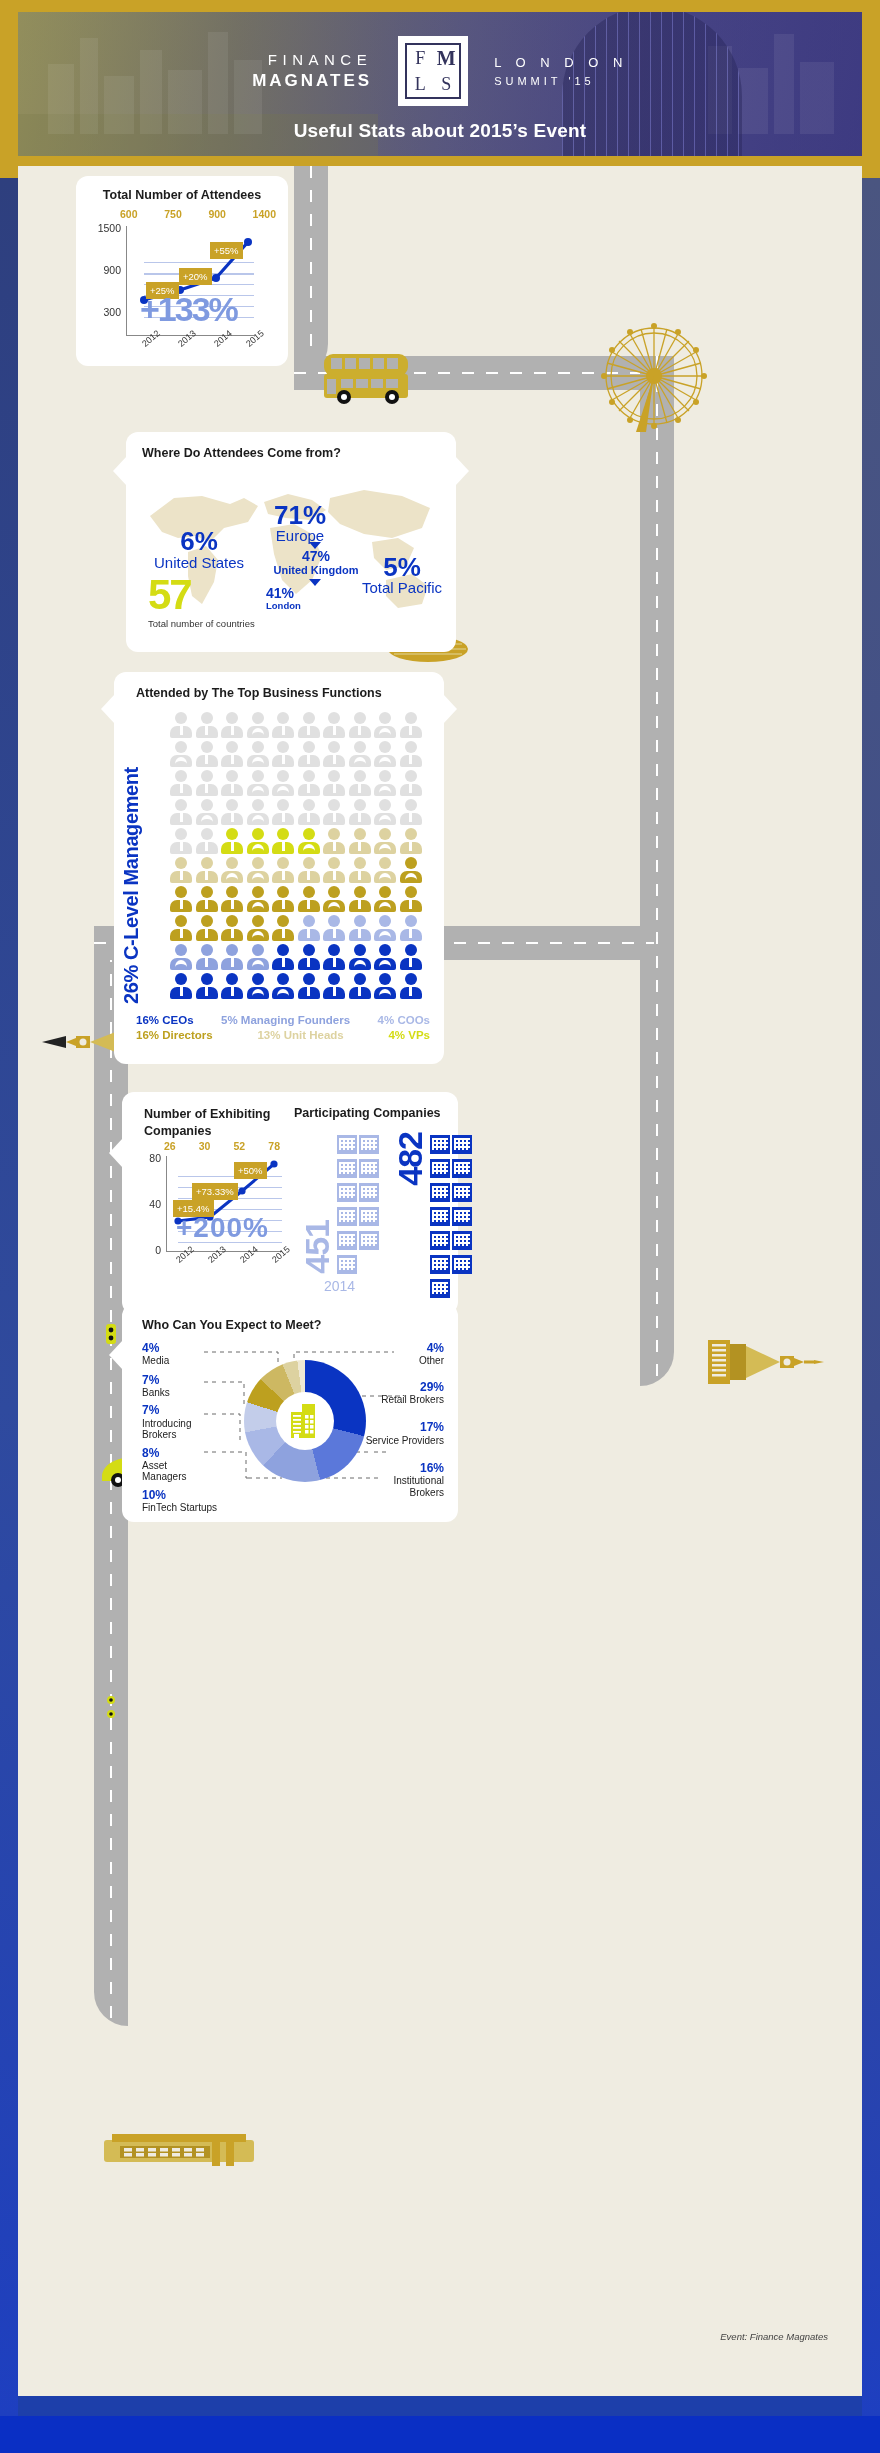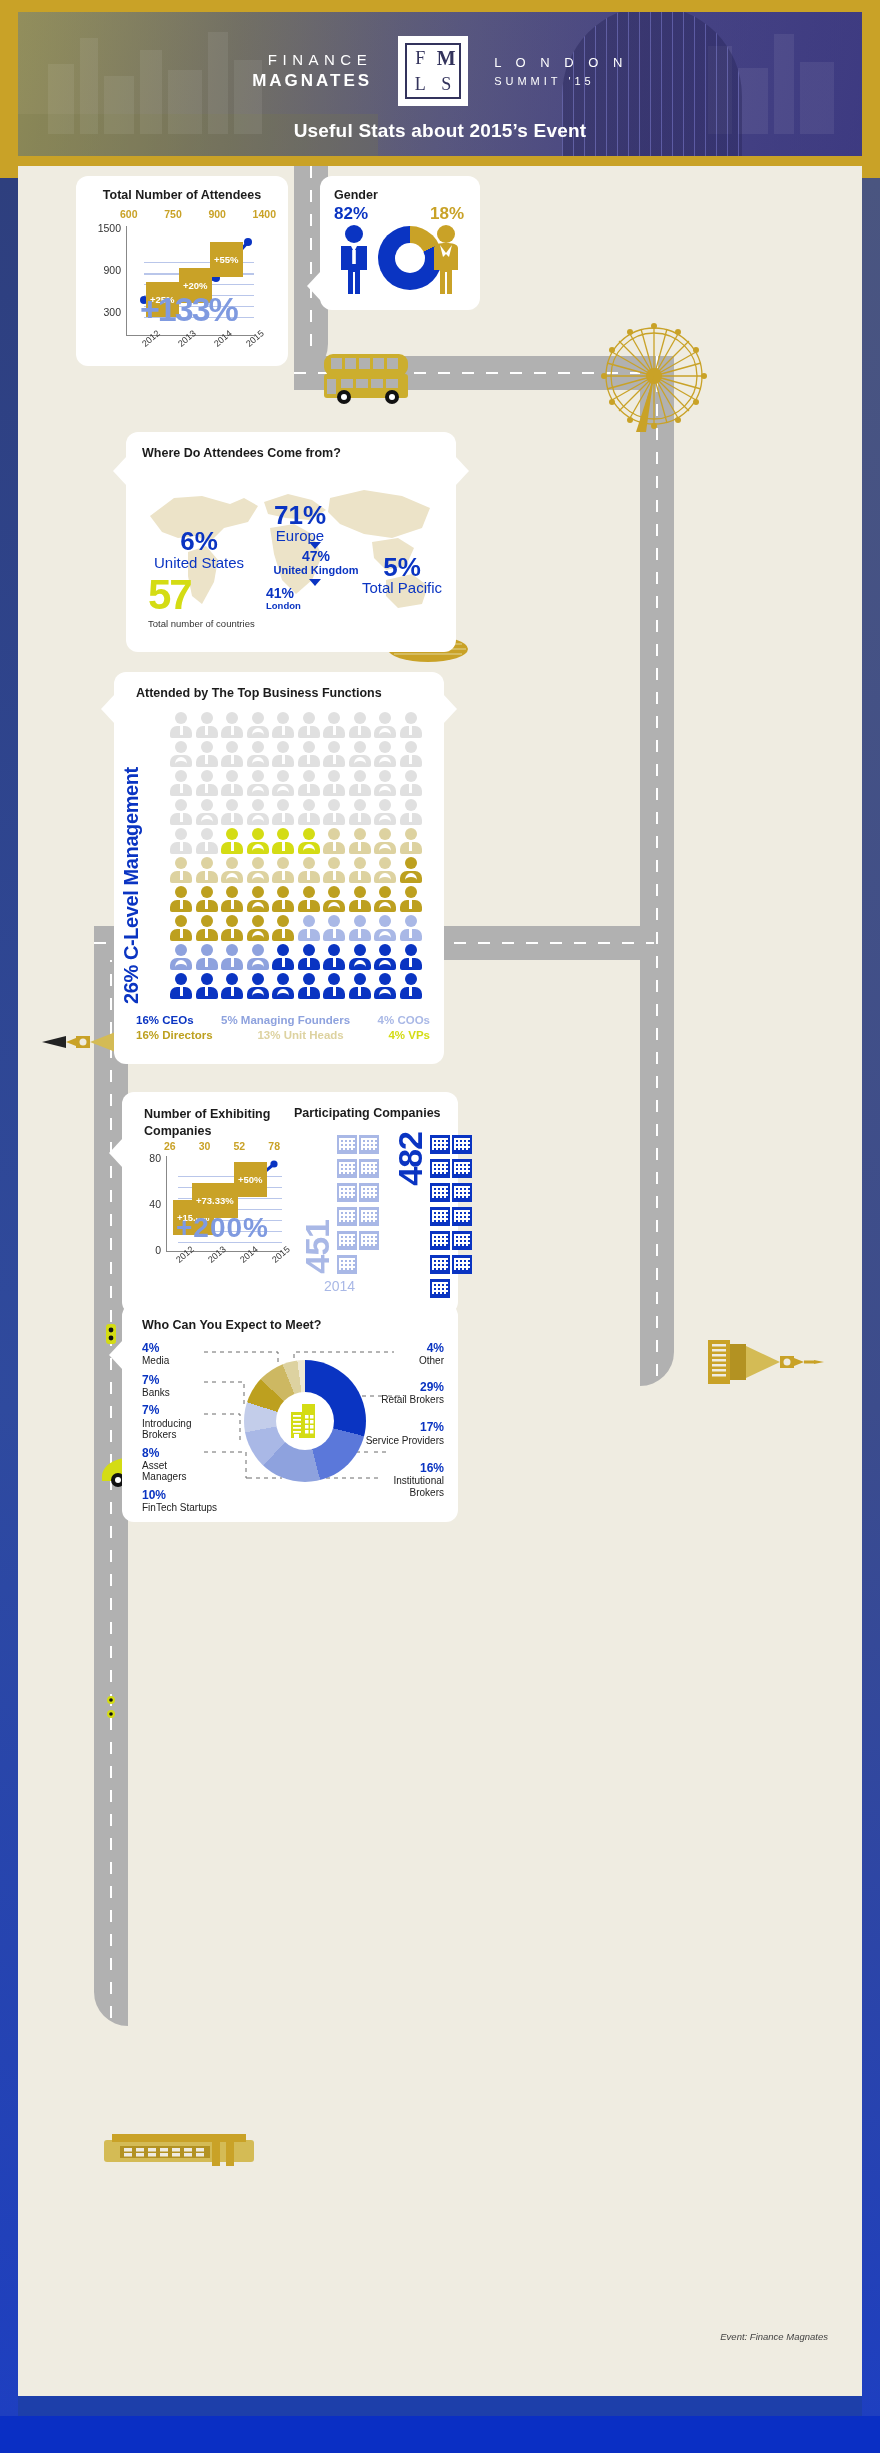--- a/index.html
+++ b/index.html
@@ -79,22 +79,22 @@
   .lime { color:#d4dc14; }
   .lc-top { display:flex; justify-content:space-between; font-size:10.5px; font-weight:bold; color:#c9a227; }
   .lc-plot { position:relative; }
   .lc-plot .axis-y { position:absolute; left:0; top:0; bottom:0; width:1px; background:#888; }
   .lc-plot .axis-x { position:absolute; left:0; right:0; bottom:0; height:1px; background:#888; }
   .lc-grid { position:absolute; left:6px; right:0; top:10px; bottom:6px;
       background:repeating-linear-gradient(to bottom,#b9c6ea 0 1.5px,transparent 1.5px 11px); }
   .ylab { position:absolute; right:100%; transform:translateY(-50%); padding-right:5px; font-size:10.5px; color:#333; }
   .xlab { position:absolute; top:100%; margin-top:5px; font-size:9px; color:#333;
           transform:rotate(-40deg); transform-origin:left top; white-space:nowrap; }
-  .badge { position:absolute; background:#c9a227; color:#fff; font-size:9.5px; font-weight:bold;
-           padding:12px 4px; white-space:nowrap; }
+  .badge { position:absolute; background:#c9a227; color:#fff; font-size:9.5px; font-weight:normal;
+           padding:3px 4px; white-space:nowrap; }
   .bigpct { position:absolute; color:#7f9ae0; font-weight:bold; letter-spacing:-2px; }
 
   
   .person { width:22px; height:26px; position:relative; display:inline-block; }
   .person i { position:absolute; left:5px; top:0; width:12px; height:12px; border-radius:50%; background:currentColor; display:block; }
   .person b { position:absolute; left:0; bottom:0; width:22px; height:12px; background:currentColor;
               border-radius:7px 7px 2px 2px; display:block; }
   .person u { position:absolute; left:9.5px; bottom:3px; width:3px; height:9px; background:#fff; display:block; }
   .person.f u { left:5px; width:12px; height:7px; background:transparent;
                 border-top:4px solid #fff; border-radius:50% 50% 0 0/100% 100% 0 0; }
@@ -362,45 +362,20 @@
 
         <div class="bigpct" style="left:14px;top:64px;font-size:34px">+133%</div>
 
         <div class="xlab" style="left:14px">2012</div>
         <div class="xlab" style="left:50px">2013</div>
         <div class="xlab" style="left:86px">2014</div>
         <div class="xlab" style="left:118px">2015</div>
       </div>
     </div>
 
-    <div class="card" style="left:302px;top:10px;width:160px;height:134px">
-      <div class="notch-l" style="top:95px"></div>
-      <div class="card-title" style="position:absolute;left:14px;top:12px">Gender</div>
-
-      <div class="blue" style="position:absolute;left:14px;top:28px;font-size:17px;font-weight:bold">82%</div>
-      <div class="gold" style="position:absolute;right:16px;top:28px;font-size:17px;font-weight:bold">18%</div>
-
-      <svg style="position:absolute;left:18px;top:48px" width="32" height="72" viewBox="0 0 32 72">
-        <circle cx="16" cy="10" r="9" fill="#0a34c2"></circle>
-        <path d="M3 22 H29 V46 H22 V70 H17 V48 H15 V70 H10 V46 H3 Z" fill="#0a34c2"></path>
-        <path d="M13 22 L16 28 L19 22 Z" fill="#fff"></path>
-        <rect x="14.2" y="26" width="3.6" height="14" fill="#fff"></rect>
-      </svg>
-
-      <div class="donut" style="position:absolute;left:58px;top:50px;width:64px;height:64px;
-                  background:conic-gradient(from 0deg,#c9a227 0deg 64.8deg,#0a34c2 64.8deg 360deg)">
-        <div class="hole" style="left:17px;top:17px;width:30px;height:30px"></div>
-      </div>
-
-      <svg style="position:absolute;right:18px;top:48px" width="32" height="72" viewBox="0 0 32 72">
-        <circle cx="16" cy="10" r="9" fill="#c9a227"></circle>
-        <path d="M4 24 C4 20 10 19 16 19 C22 19 28 20 28 24 L28 46 H22 V70 H17 V48 H15 V70 H10 V46 H4 Z" fill="#c9a227"></path>
-        <path d="M10 21 L16 29 L22 21 L19 33 L16 30 L13 33 Z" fill="#fff"></path>
-      </svg>
-    </div>
 
     <div class="card" style="left:108px;top:266px;width:330px;height:220px">
       <div class="notch-l" style="top:24px"></div>
       <div class="notch-r" style="top:24px"></div>
 
       <svg style="position:absolute;left:14px;top:44px" width="302" height="150" viewBox="0 0 302 150">
         <g fill="#ece3c8">
           <path d="M10 40 L34 22 L62 20 L90 28 L104 22 L118 30 L108 46 L84 52 L70 66 L56 60 L38 62 L22 56 Z"></path>
           <path d="M48 76 L66 70 L78 84 L74 106 L62 128 L52 120 L48 100 Z"></path>
           <path d="M124 26 L148 18 L172 24 L186 34 L170 44 L146 42 L128 38 Z"></path>

